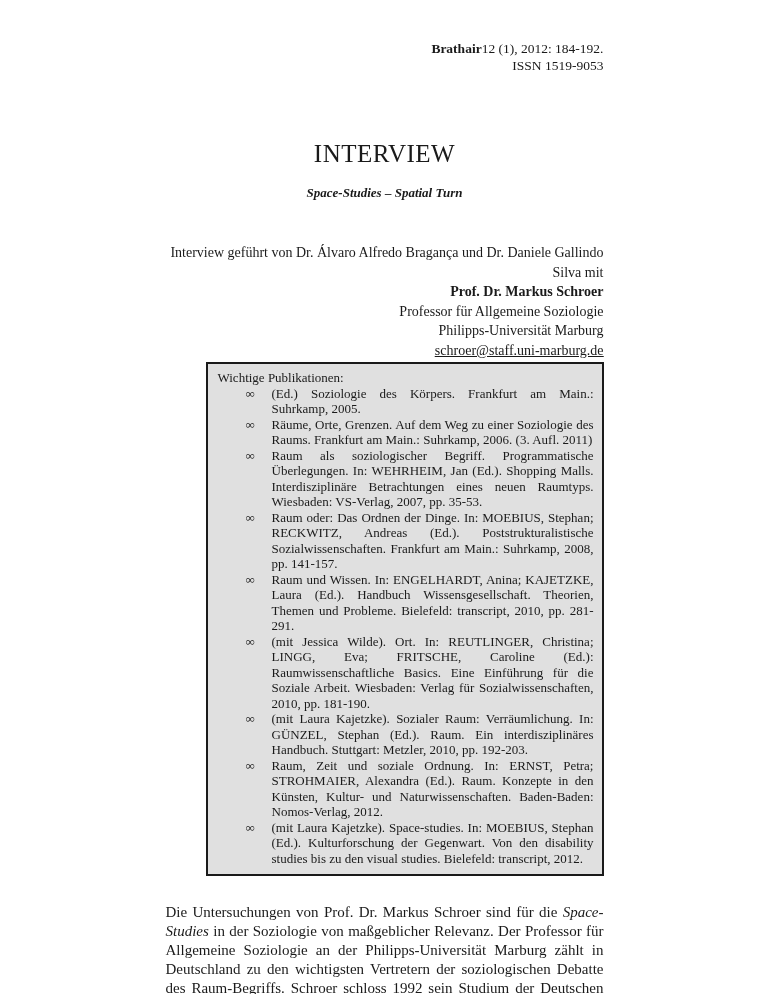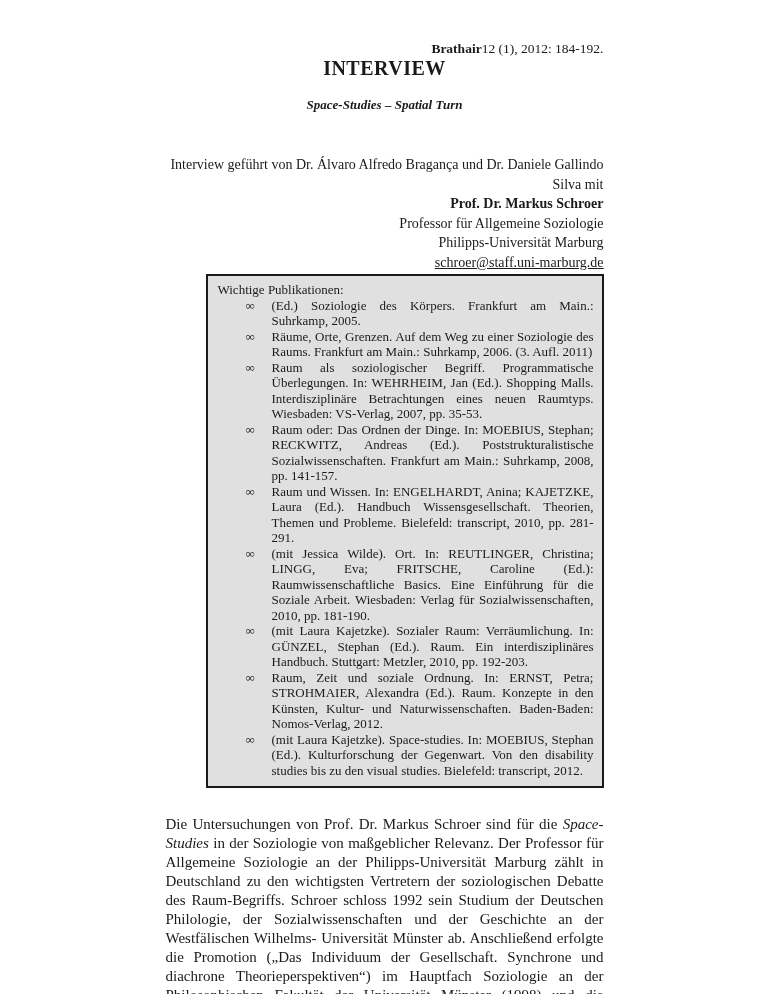--- a/index.html
+++ b/index.html
@@ -22,23 +22,24 @@
   
   .header-citation {
     text-align: right;
     font-size: 13.5px;
     line-height: 17px;
   }
   .journal-name { font-weight: bold; }
 
   
   .page-title {
+    margin-top: 66px;
     text-align: center;
-    font-size: 20px;
-    font-weight: bold;
+    font-size: 25px;
+    font-weight: normal;
     letter-spacing: 0.5px;
   }
 
   .page-subtitle {
     margin-top: 17px;
     text-align: center;
     font-size: 13px;
     font-weight: bold;
     font-style: italic;
   }
@@ -103,20 +104,21 @@
   .footer-url { color: #1a1a1a; text-decoration: none; }
 </style>
 </head>
 <body>
 
 <div class="page">
   <div class="content">
 
     <div class="header-citation">
       <div><span class="journal-name">Brathair</span><span>12 (1), 2012: 184-192.</span></div>
+      <div>ISSN 1519-9053</div>
     </div>
 
     <h1 class="page-title">INTERVIEW</h1>
 
     <h2 class="page-subtitle">Space-Studies – Spatial Turn</h2>
 
     <div class="byline">
       <div>Interview geführt von Dr. Álvaro Alfredo Bragança und Dr. Daniele Gallindo Silva mit</div>
       <div class="name">Prof. Dr. Markus Schroer</div>
       <div>Professor für Allgemeine Soziologie</div>

